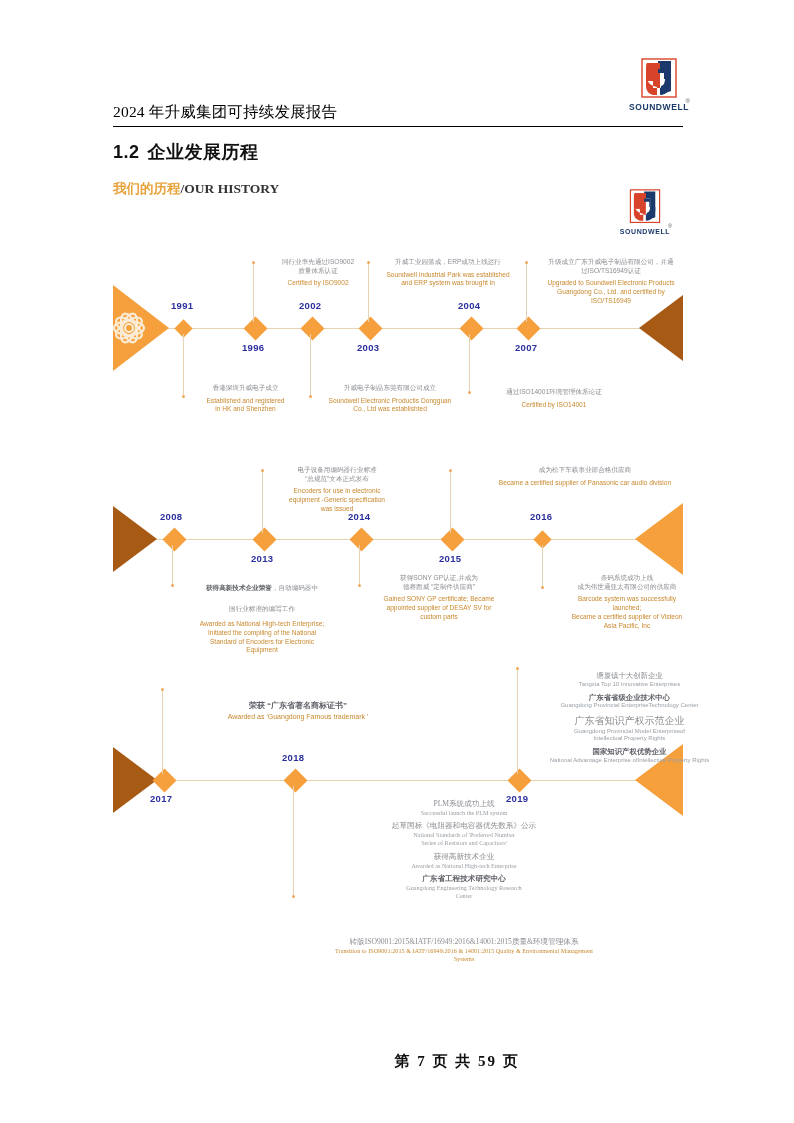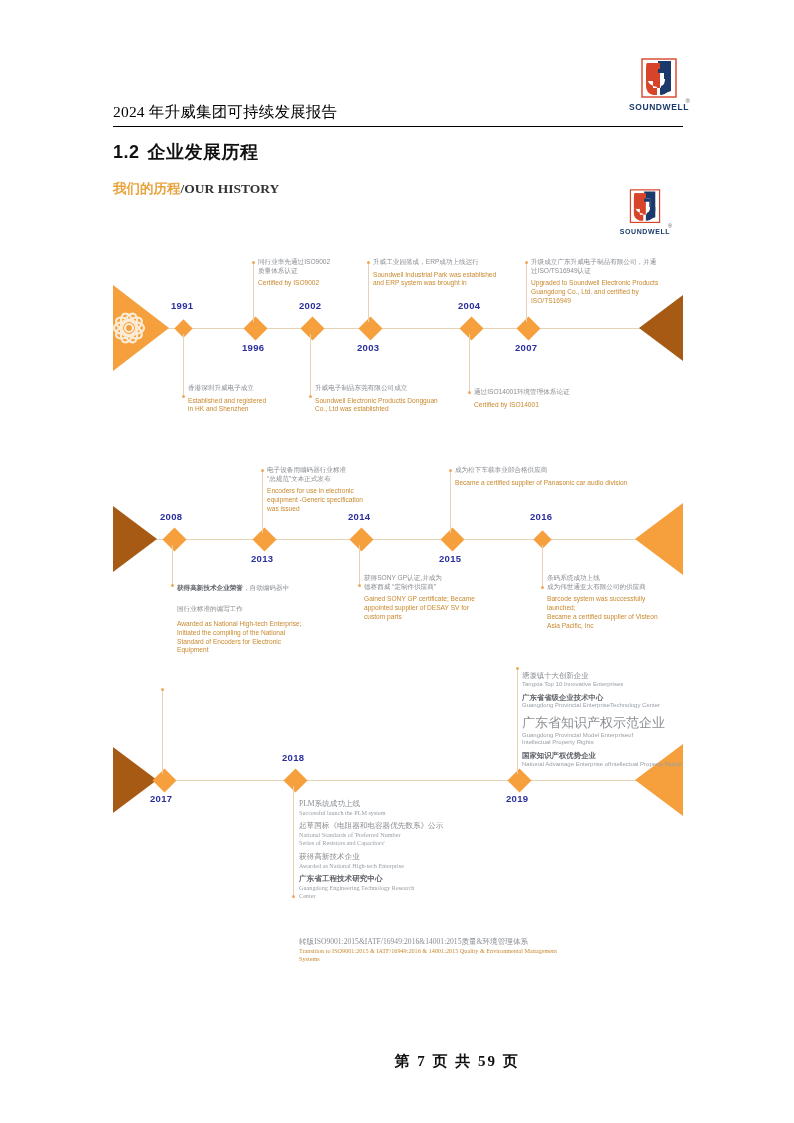--- a/index.html
+++ b/index.html
@@ -154,20 +154,21 @@
     width: 3px;
     height: 3px;
     background: #f0a85a;
     border-radius: 50%;
   }
 
   
   .evt {
     position: absolute;
     line-height: 1.32;
+    text-align: center;
   }
   .evt .cn {
     color: #8a8d92;
     font-size: 6.6px;
     display: block;
     white-space: pre-line;
   }
   .evt .cn.bold { font-weight: bold; color: #5f6268; }
   .evt .en {
     color: #c9892f;
@@ -409,29 +410,33 @@
   <div class="year" style="left:169px;top:87px;">2018</div>
   <div class="year" style="left:393px;top:128px;">2019</div>
 
   <div class="stem" style="left:49px;top:24px;height:85px;"></div>
   <div class="stem-dot" style="left:48px;top:23px;"></div>
   <div class="stem" style="left:404px;top:3px;height:106px;"></div>
   <div class="stem-dot" style="left:403px;top:2px;"></div>
   <div class="stem" style="left:180px;top:121px;height:110px;"></div>
   <div class="stem-dot" style="left:179px;top:230px;"></div>
 
+  <div class="evt" style="left:55px;top:36px;width:260px;">
+    <span class="cn bold" style="font-size:8px;">荣获 “广东省著名商标证书”</span>
+    <span class="en" style="font-size:7px;">Awarded as 'Guangdong Famous  trademark '</span>
+  </div>
 
   <div class="evt" style="left:409px;top:6px;width:215px;">
     <span class="cn" style="font-size:7.4px;">塘厦镇十大创新企业</span>
     <span class="en gray" style="font-size:6px;">Tangxia Top 10 Innovative Enterprises</span>
     <span class="gap"></span>
     <span class="cn bold" style="font-size:7.4px;">广东省省级企业技术中心</span>
     <span class="en gray" style="font-size:6px;">Guangdong Provincial EnterpriseTechnology Center</span>
     <span class="gap"></span>
-    <span class="cn" style="font-size:13px;">广东省知识产权示范企业</span>
+    <span class="cn" style="font-size:10px;">广东省知识产权示范企业</span>
     <span class="en gray" style="font-size:6px;">Guangdong Provincial Model Enterpriseof
 Intellectual Property Rights</span>
     <span class="gap"></span>
     <span class="cn bold" style="font-size:7.4px;">国家知识产权优势企业</span>
     <span class="en gray" style="font-size:6px;">National Advantage Enterprise ofIntellectual Property Rights</span>
   </div>
 
   <div class="evt" style="left:186px;top:134px;width:330px;font-family:Liberation Serif, serif;">
     <span class="cn" style="font-size:7.6px;">PLM系统成功上线</span>
     <span class="en gray" style="font-size:6.2px;">Successful launch the PLM system</span>

